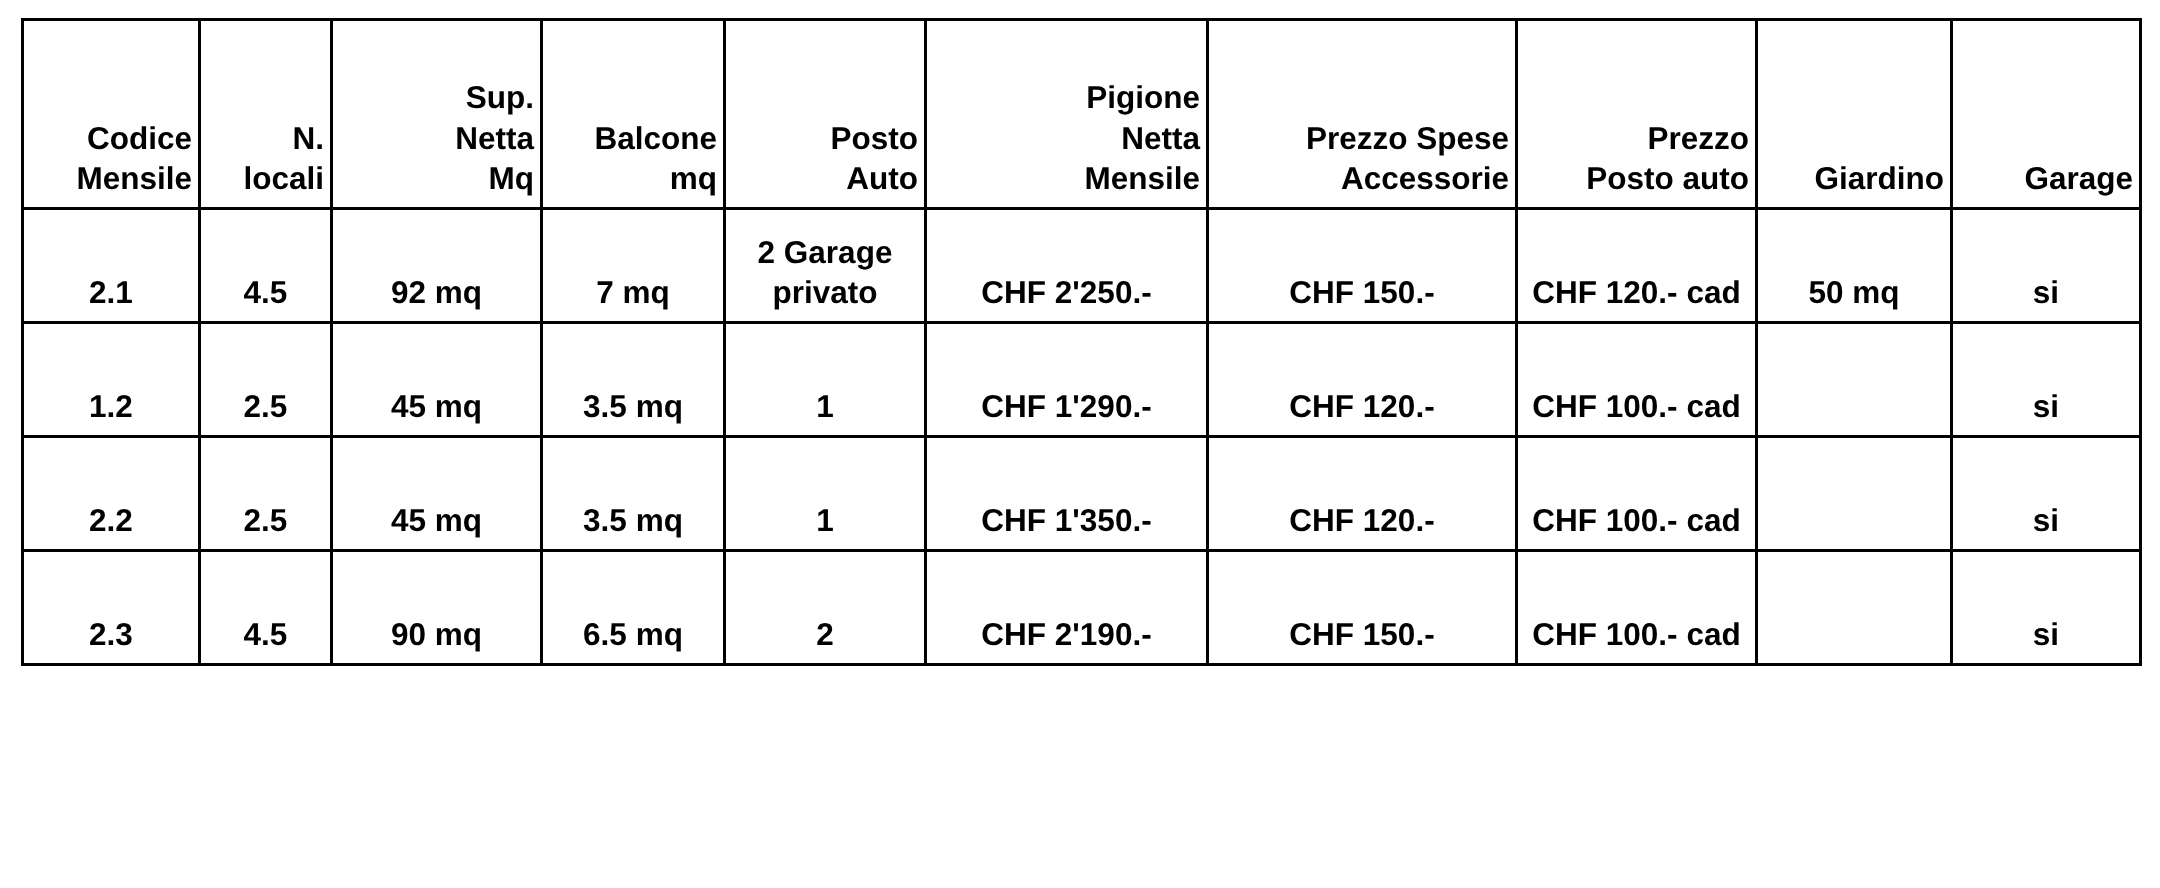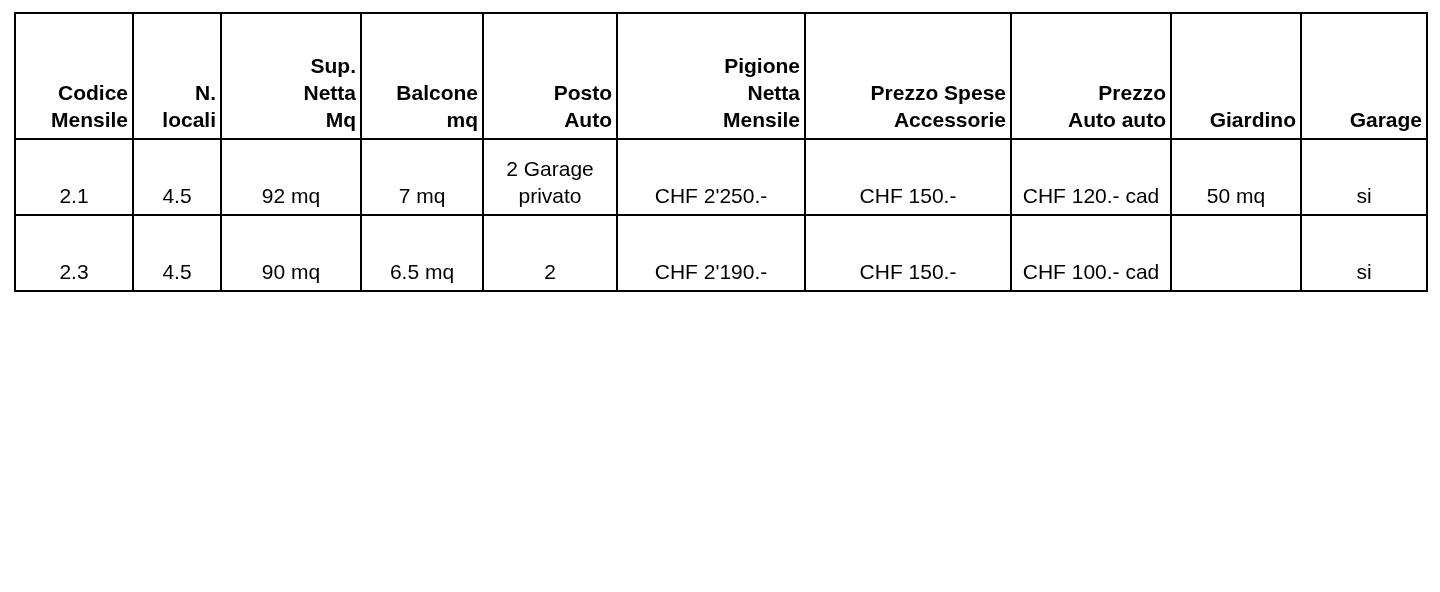--- a/index.html
+++ b/index.html
@@ -39,21 +39,21 @@
     word-wrap: break-word;
   }
   table.price-table thead th {
     font-weight: bold;
     height: 118px;
     vertical-align: bottom;
     padding-bottom: 4px;
     text-align: right;
   }
   table.price-table tbody td {
-    font-weight: normal;
+    font-weight: bold;
     height: 68px;
     vertical-align: bottom;
     padding-bottom: 4px;
   }
   
   col.c0 { width: 118px; }
   col.c1 { width: 88px; }
   col.c2 { width: 140px; }
   col.c3 { width: 122px; }
   col.c4 { width: 134px; }
@@ -109,21 +109,21 @@
           <span class="ln">Pigione</span>
           <span class="ln">Netta</span>
           <span class="ln">Mensile</span>
         </th>
         <th>
           <span class="ln">Prezzo Spese</span>
           <span class="ln">Accessorie</span>
         </th>
         <th class="prezzo-posto">
           <span class="ln">Prezzo</span>
-          <span class="ln">Auto auto</span>
+          <span class="ln">Posto auto</span>
         </th>
         <th>
           <span class="ln">Giardino</span>
         </th>
         <th>
           <span class="ln">Garage</span>
         </th>
       </tr>
     </thead>
     <tbody>
@@ -140,23 +140,57 @@
         <td>CHF 2'250.-</td>
         <td>CHF 150.-</td>
         <td>
           <span class="ln">CHF 120.-</span>
           <span class="ln">cad</span>
         </td>
         <td>50 mq</td>
         <td>si</td>
       </tr>
 
-
-
-
+      <tr>
+        <td>1.2</td>
+        <td>2.5</td>
+        <td>45 mq</td>
+        <td>3.5 mq</td>
+        <td>
+          <span class="ln">1</span>
+        </td>
+        <td>CHF 1'290.-</td>
+        <td>CHF 120.-</td>
+        <td>
+          <span class="ln">CHF 100.-</span>
+          <span class="ln">cad</span>
+        </td>
+        <td></td>
+        <td>si</td>
+      </tr>
+
+
+
+      <tr>
+        <td>2.2</td>
+        <td>2.5</td>
+        <td>45 mq</td>
+        <td>3.5 mq</td>
+        <td>
+          <span class="ln">1</span>
+        </td>
+        <td>CHF 1'350.-</td>
+        <td>CHF 120.-</td>
+        <td>
+          <span class="ln">CHF 100.-</span>
+          <span class="ln">cad</span>
+        </td>
+        <td></td>
+        <td>si</td>
+      </tr>
 
       <tr>
         <td>2.3</td>
         <td>4.5</td>
         <td>90 mq</td>
         <td>6.5 mq</td>
         <td>
           <span class="ln">2</span>
         </td>
         <td>CHF 2'190.-</td>

